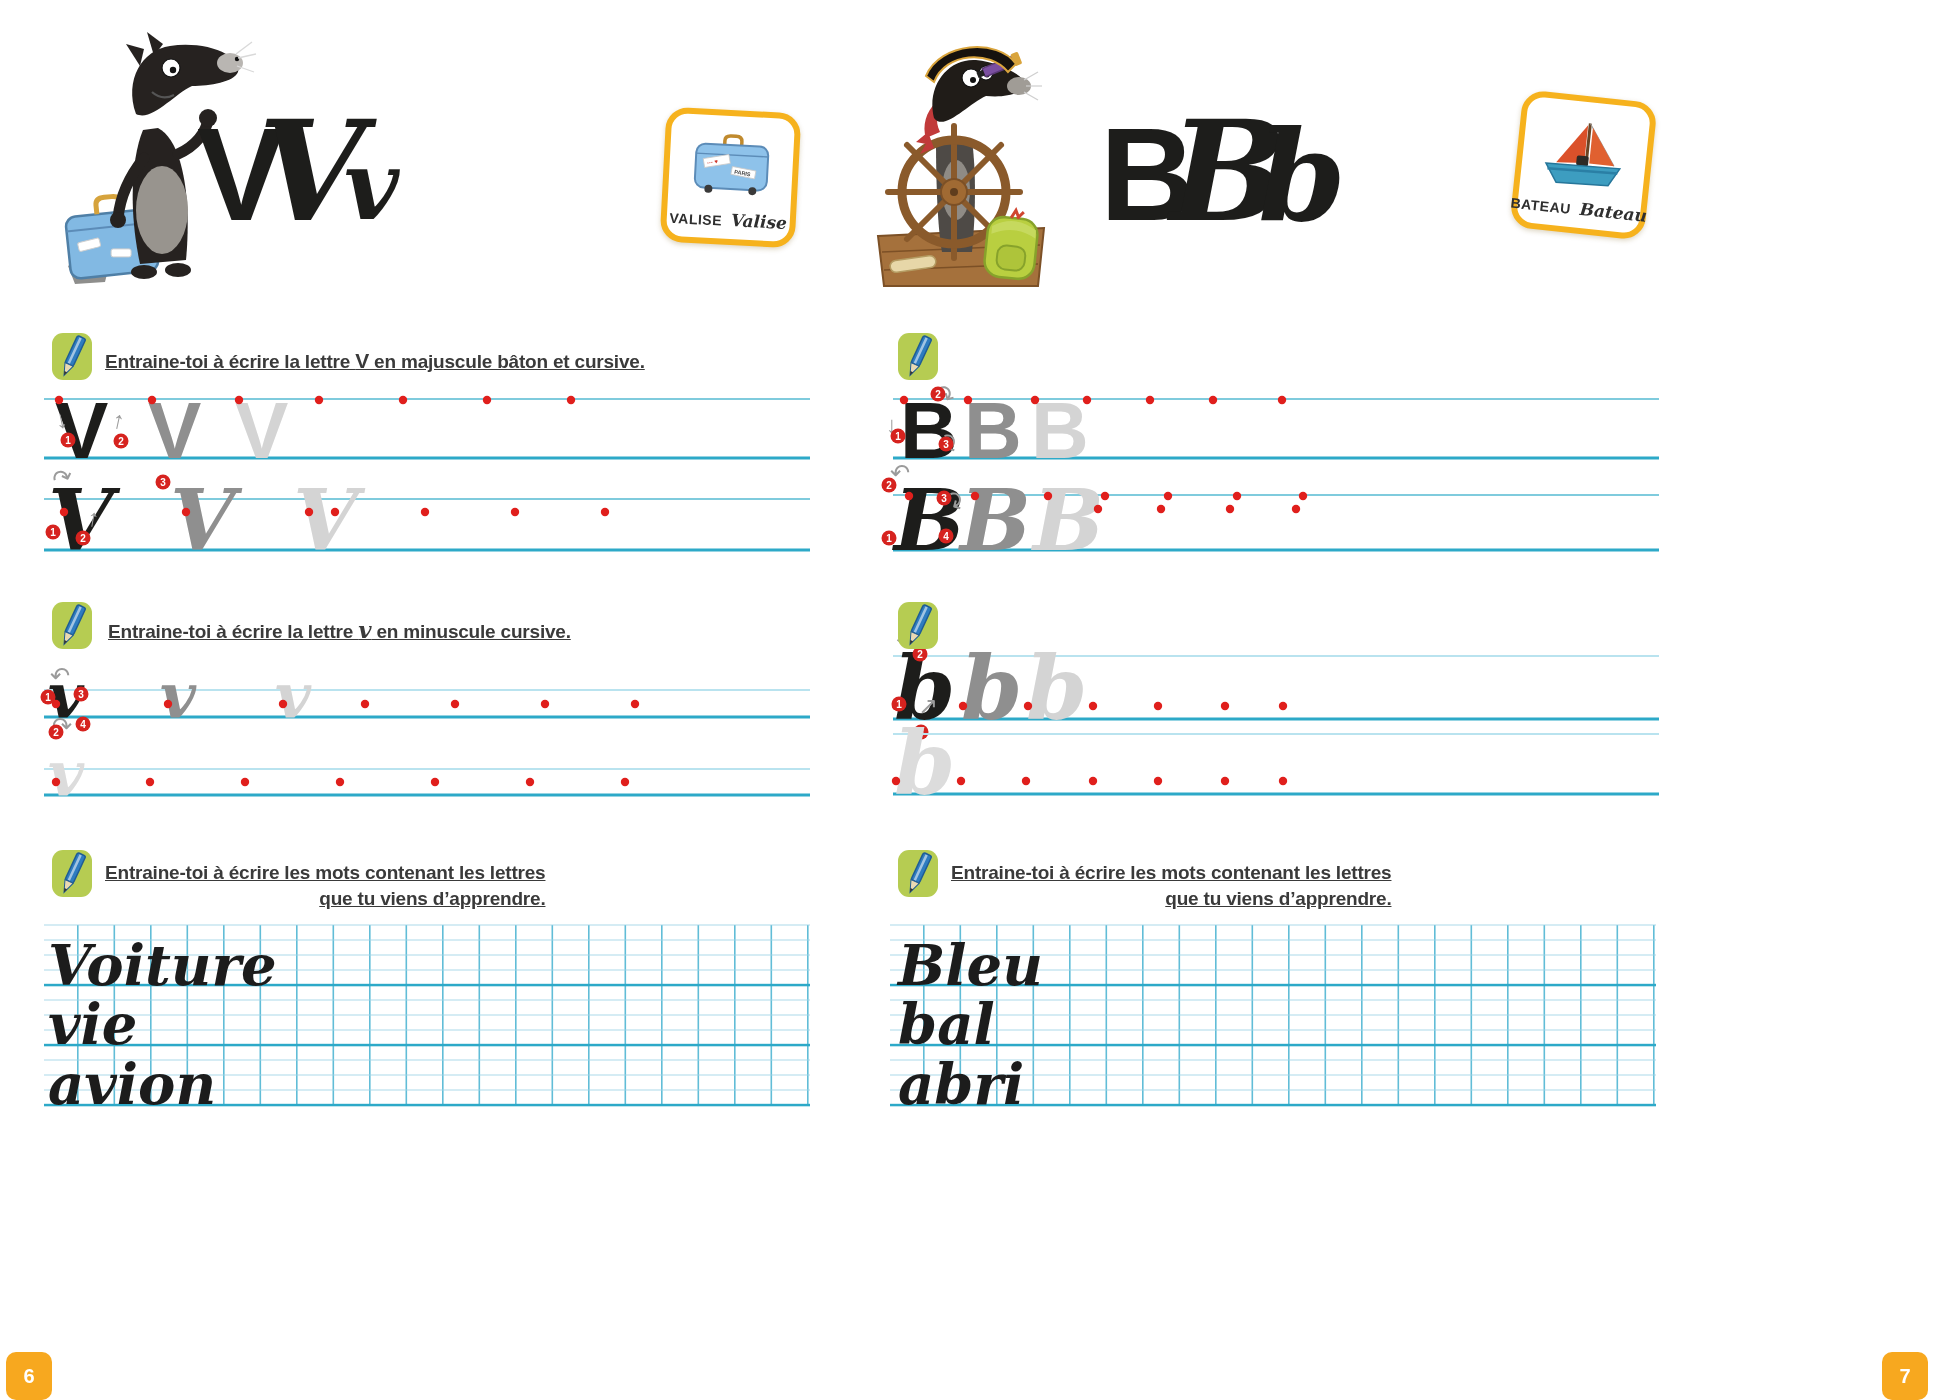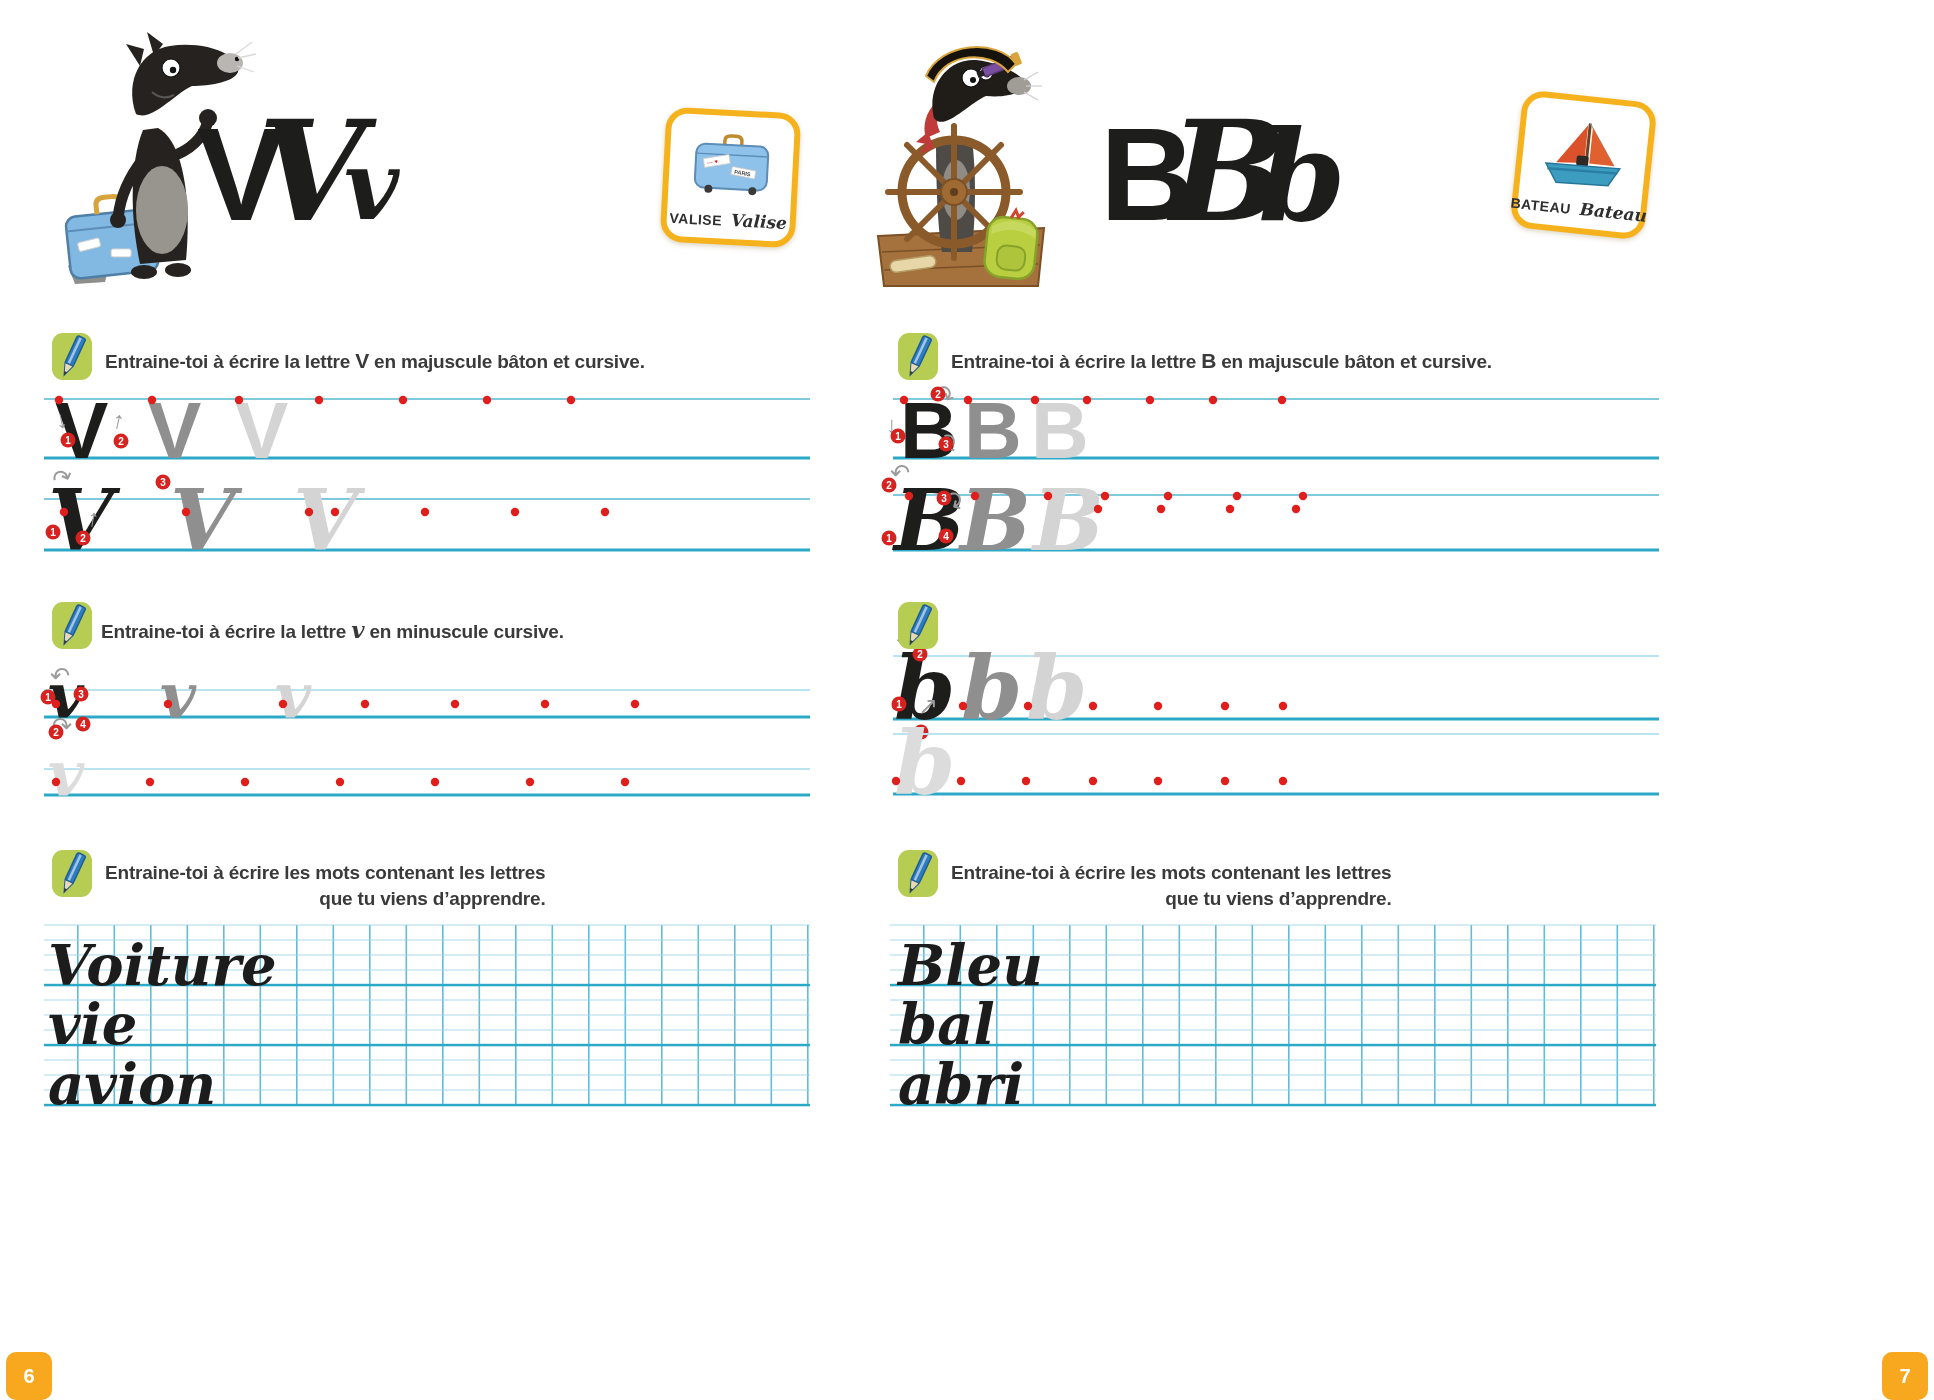--- a/index.html
+++ b/index.html
@@ -4,21 +4,21 @@
 <style>
   html,body{margin:0;padding:0;background:#fff;}
   #stage{position:relative;width:1934px;height:1400px;background:#ffffff;overflow:hidden;
          font-family:"Liberation Sans",sans-serif;color:#333;}
   #overlay{position:absolute;left:0;top:0;}
   svg text.print{font-family:"Liberation Sans","DejaVu Sans",sans-serif;font-weight:700;}
   svg text.cur{font-family:"DejaVu Serif","Liberation Serif",serif;font-style:italic;font-weight:700;}
   svg text.badge-num{font-family:"Liberation Sans",sans-serif;font-weight:700;fill:#fff;}
   .instr-badge{position:absolute;width:40px;height:47px;}
   .instr-text{position:absolute;font-size:19px;font-weight:700;letter-spacing:-0.2px;
-              color:#3a3a3a;white-space:nowrap;line-height:26px;}
+              color:#3a3a3a;white-space:nowrap;line-height:26px;text-decoration:underline;}
   .instr-text .pl{font-family:"Liberation Sans",sans-serif;font-weight:700;font-size:21px;}
   .instr-text .cl{font-family:"DejaVu Serif","Liberation Serif",serif;font-style:italic;
                   font-weight:700;font-size:23px;}
   .instr-text .ln{display:block;text-align:right;}
   .card{position:absolute;background:#fff;border:6px solid #f6b21d;border-radius:22px;
         box-shadow:0 2px 5px rgba(120,90,20,.25);display:flex;flex-direction:column;
         align-items:center;justify-content:flex-end;padding:6px 4px 9px;box-sizing:border-box;}
   .card-img{flex:1;display:flex;align-items:center;justify-content:center;width:100%;}
   .card-words{display:flex;gap:9px;align-items:baseline;}
   .cw-print{font-size:14px;font-weight:700;letter-spacing:.5px;color:#2f2f2f;}
@@ -420,21 +420,21 @@
   </div>
   <div class="instr-badge" style="left:52px;top:602px"><svg width="40" height="47" viewBox="0 0 40 47">
         <rect x="0" y="0" width="40" height="47" rx="11" fill="#b6cc52"></rect>
         <g transform="rotate(25 20 24)">
           <rect x="16" y="2" width="9" height="30" rx="2" fill="#2e7cc0" stroke="#1f5c94" stroke-width="1.5"></rect>
           <rect x="18.5" y="3" width="2.5" height="28" fill="rgba(255,255,255,.55)"></rect>
           <polygon points="16,32 25,32 20.5,44" fill="#ead9b2" stroke="#1f5c94" stroke-width="1"></polygon>
           <polygon points="19,40 22,40 20.5,44" fill="#333"></polygon>
         </g>
       </svg></div>
-  <div class="instr-text" style="left:101px;top:617px">
+  <div class="instr-text" style="left:108px;top:617px">
     <span>Entraine-toi à écrire la lettre </span><span class="cl">v</span><span> en minuscule cursive.</span>
   </div>
   <div class="instr-badge" style="left:52px;top:850px"><svg width="40" height="47" viewBox="0 0 40 47">
         <rect x="0" y="0" width="40" height="47" rx="11" fill="#b6cc52"></rect>
         <g transform="rotate(25 20 24)">
           <rect x="16" y="2" width="9" height="30" rx="2" fill="#2e7cc0" stroke="#1f5c94" stroke-width="1.5"></rect>
           <rect x="18.5" y="3" width="2.5" height="28" fill="rgba(255,255,255,.55)"></rect>
           <polygon points="16,32 25,32 20.5,44" fill="#ead9b2" stroke="#1f5c94" stroke-width="1"></polygon>
           <polygon points="19,40 22,40 20.5,44" fill="#333"></polygon>
         </g>
@@ -446,23 +446,20 @@
 
   <div class="instr-badge" style="left:898px;top:333px"><svg width="40" height="47" viewBox="0 0 40 47">
         <rect x="0" y="0" width="40" height="47" rx="11" fill="#b6cc52"></rect>
         <g transform="rotate(25 20 24)">
           <rect x="16" y="2" width="9" height="30" rx="2" fill="#2e7cc0" stroke="#1f5c94" stroke-width="1.5"></rect>
           <rect x="18.5" y="3" width="2.5" height="28" fill="rgba(255,255,255,.55)"></rect>
           <polygon points="16,32 25,32 20.5,44" fill="#ead9b2" stroke="#1f5c94" stroke-width="1"></polygon>
           <polygon points="19,40 22,40 20.5,44" fill="#333"></polygon>
         </g>
       </svg></div>
-  <div class="instr-text" style="left:951px;top:348px">
-    <span>Entraine-toi à écrire la lettre </span><span class="pl">B</span><span> en majuscule bâton et cursive.</span>
-  </div>
   <div class="instr-badge" style="left:898px;top:602px"><svg width="40" height="47" viewBox="0 0 40 47">
         <rect x="0" y="0" width="40" height="47" rx="11" fill="#b6cc52"></rect>
         <g transform="rotate(25 20 24)">
           <rect x="16" y="2" width="9" height="30" rx="2" fill="#2e7cc0" stroke="#1f5c94" stroke-width="1.5"></rect>
           <rect x="18.5" y="3" width="2.5" height="28" fill="rgba(255,255,255,.55)"></rect>
           <polygon points="16,32 25,32 20.5,44" fill="#ead9b2" stroke="#1f5c94" stroke-width="1"></polygon>
           <polygon points="19,40 22,40 20.5,44" fill="#333"></polygon>
         </g>
       </svg></div>
   <div class="instr-badge" style="left:898px;top:850px"><svg width="40" height="47" viewBox="0 0 40 47">

